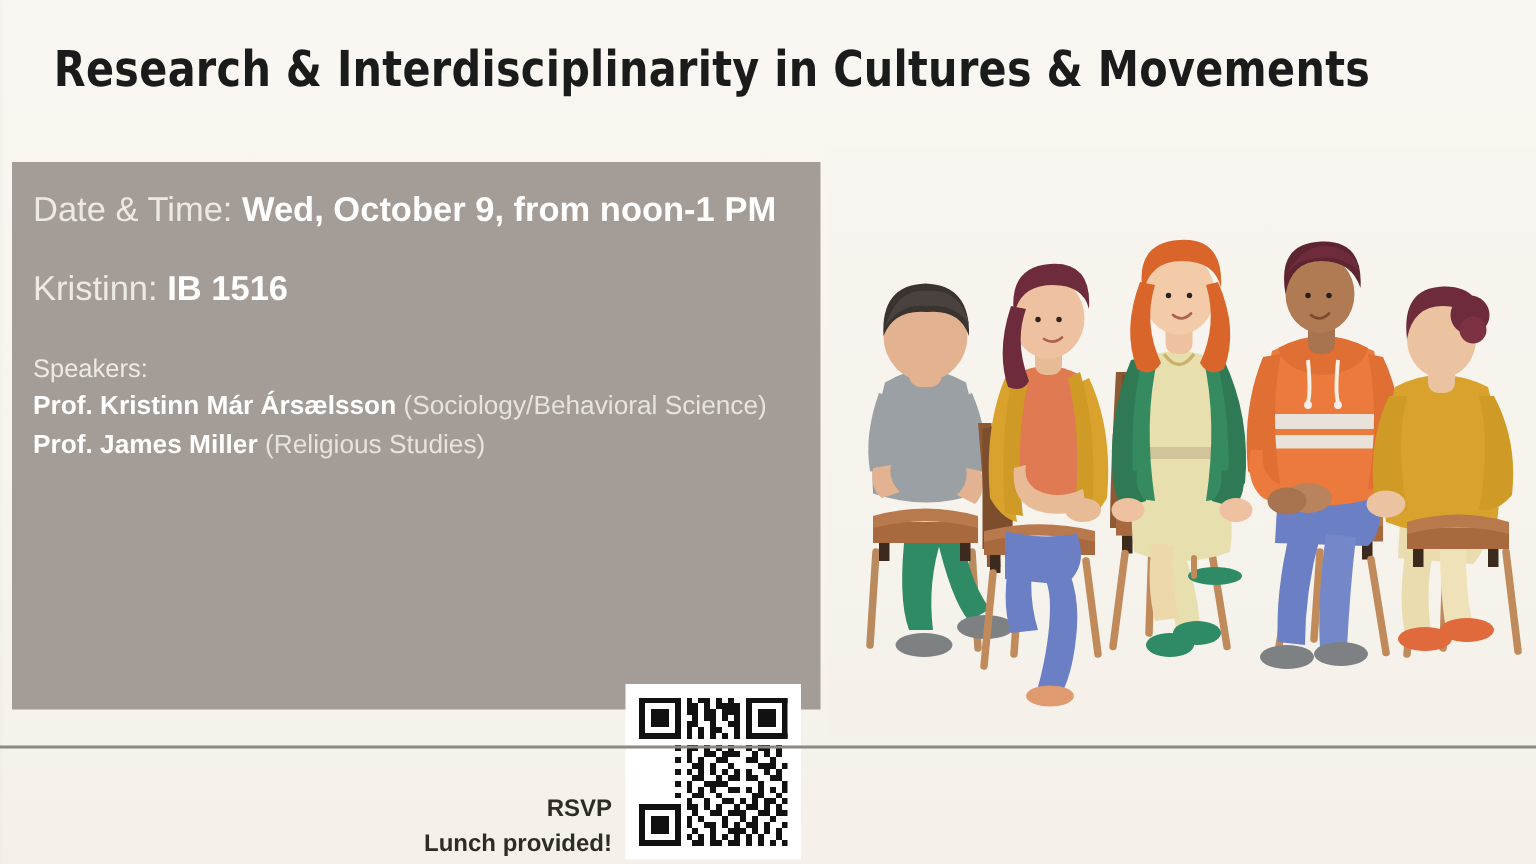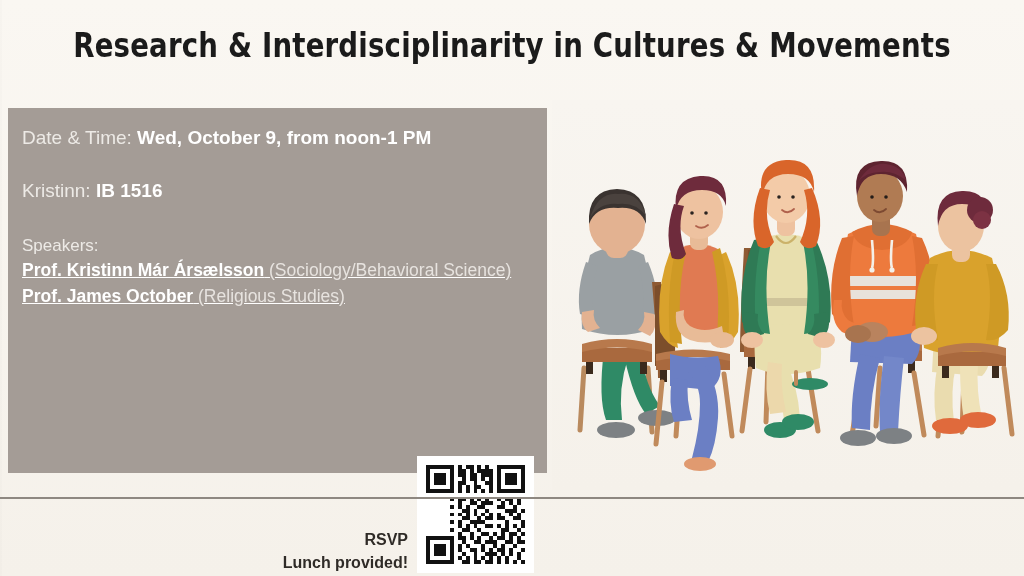--- a/index.html
+++ b/index.html
@@ -17,42 +17,42 @@
   #paper-texture{
     position:absolute; inset:0;
     background:
       linear-gradient(90deg, rgba(0,0,0,.012) 0 2px, transparent 2px 46px),
       linear-gradient(180deg,#faf7f2 0%, #f5f1ea 100%);
     pointer-events:none;
   }
 
   
   #title-bar{
-    position:absolute; left:0; top:26px; width:1024px; text-align:center;
+    position:absolute; left:0; top:26px; width:1024px; text-align:left;
   }
   #title-text{
     font-family:"DejaVu Sans Condensed","Liberation Sans Narrow","Liberation Sans",sans-serif;
     font-size:33px; font-weight:700; color:#1b1b1b;
     letter-spacing:.2px; transform:scaleX(.93); transform-origin:center;
     white-space:nowrap;
   }
 
   
   #info-panel{
     position:absolute; left:8px; top:108px; width:539px; height:365px;
     background:#a49c96;
   }
-  .panel-line{ color:#f4f2ef; font-size:19px; line-height:1.0; }
+  .panel-line{ color:#f4f2ef; font-size:23px; line-height:1.0; }
   #date-row{ position:absolute; left:14px; top:20px; }
   #location-row{ position:absolute; left:14px; top:73px; }
   #speakers-block{ position:absolute; left:14px; top:127px; width:512px; }
   .lbl{ font-weight:400; color:#edeae6; }
   .val{ font-weight:700; color:#ffffff; }
   #speakers-label{ font-size:17px; color:#edeae6; line-height:1.35; }
-  .speaker-line{ font-size:17.5px; line-height:1.48; color:#ffffff;text-decoration:underline; }
+  .speaker-line{ font-size:17.5px; line-height:1.48; color:#ffffff; }
   .speaker-name{ font-weight:700; color:#ffffff; }
   .speaker-dept{ font-weight:400; color:#e7e3df; }
 
   
   #rsvp-block{
     position:absolute; left:160px; top:420px; width:240px;
     text-align:right; color:#2f2b27; font-size:16px;
     font-weight:700; line-height:1.45;
   }
 
@@ -102,21 +102,21 @@
     </div>
 
     <div id="speakers-block">
       <div id="speakers-label">Speakers:</div>
 
       <div class="speaker-line">
         <span class="speaker-name">Prof. Kristinn Már Ársælsson</span>
         <span class="speaker-dept">(Sociology/Behavioral Science)</span>
       </div>
       <div class="speaker-line">
-        <span class="speaker-name">Prof. James October</span>
+        <span class="speaker-name">Prof. James Miller</span>
         <span class="speaker-dept">(Religious Studies)</span>
       </div>
     </div>
 
     <div id="rsvp-block">
       <div>RSVP</div>
       <div>Lunch provided!</div>
     </div>
 
     <div id="qr-wrap">

